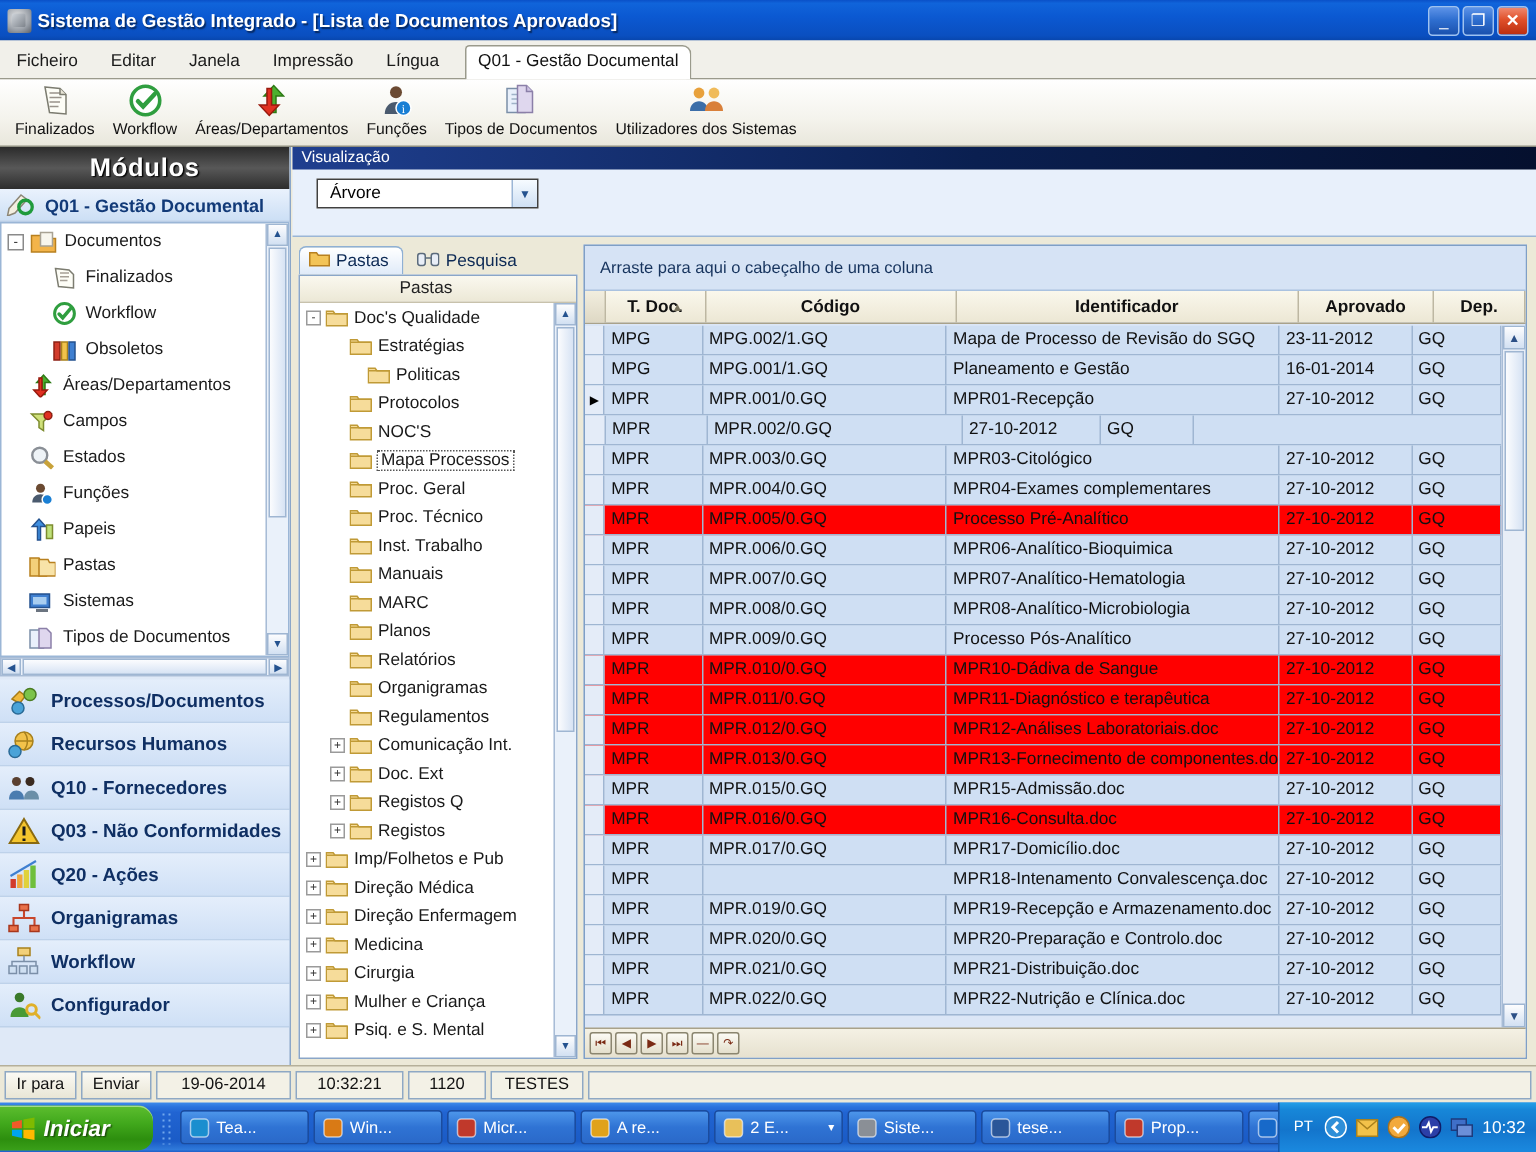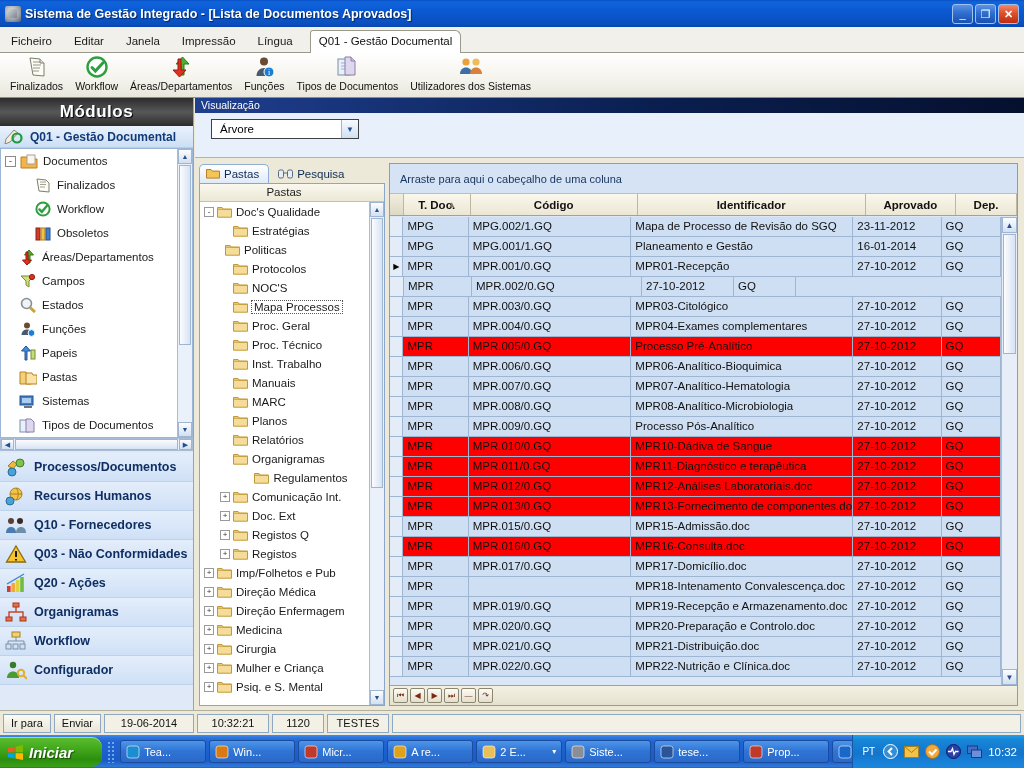--- a/index.html
+++ b/index.html
@@ -616,21 +616,21 @@
             <span class="lab">Doc's Qualidade</span>
           </div>
           <div class="fnode" style="padding-left: 20px;">
             <span class="gap"></span>
             <span class="folder-ic"><svg width="15" height="12" viewBox="0 0 15 12">
                 <path d="M0.5 1.5h4.6l1.2 1.7H14.5v8H0.5z" fill="#f6dc9a" stroke="#c09a36"></path>
                 <path d="M0.5 3.2h14" stroke="#c09a36"></path>
               </svg></span>
             <span class="lab">Estratégias</span>
           </div>
-          <div class="fnode" style="padding-left: 12px;">
+          <div class="fnode" style="padding-left: 32px;">
             <span class="gap"></span>
             <span class="folder-ic"><svg width="15" height="12" viewBox="0 0 15 12">
                 <path d="M0.5 1.5h4.6l1.2 1.7H14.5v8H0.5z" fill="#f6dc9a" stroke="#c09a36"></path>
                 <path d="M0.5 3.2h14" stroke="#c09a36"></path>
               </svg></span>
             <span class="lab">Politicas</span>
           </div>
           <div class="fnode" style="padding-left: 20px;">
             <span class="gap"></span>
             <span class="folder-ic"><svg width="15" height="12" viewBox="0 0 15 12">
@@ -712,21 +712,21 @@
             <span class="lab">Relatórios</span>
           </div>
           <div class="fnode" style="padding-left: 20px;">
             <span class="gap"></span>
             <span class="folder-ic"><svg width="15" height="12" viewBox="0 0 15 12">
                 <path d="M0.5 1.5h4.6l1.2 1.7H14.5v8H0.5z" fill="#f6dc9a" stroke="#c09a36"></path>
                 <path d="M0.5 3.2h14" stroke="#c09a36"></path>
               </svg></span>
             <span class="lab">Organigramas</span>
           </div>
-          <div class="fnode" style="padding-left: 20px; justify-content: center;">
+          <div class="fnode" style="padding-left: 20px;">
             <span class="gap"></span>
             <span class="folder-ic"><svg width="15" height="12" viewBox="0 0 15 12">
                 <path d="M0.5 1.5h4.6l1.2 1.7H14.5v8H0.5z" fill="#f6dc9a" stroke="#c09a36"></path>
                 <path d="M0.5 3.2h14" stroke="#c09a36"></path>
               </svg></span>
             <span class="lab">Regulamentos</span>
           </div>
           <div class="fnode" style="padding-left: 20px;">
             <span class="exp">+</span>
             <span class="folder-ic"><svg width="15" height="12" viewBox="0 0 15 12">

